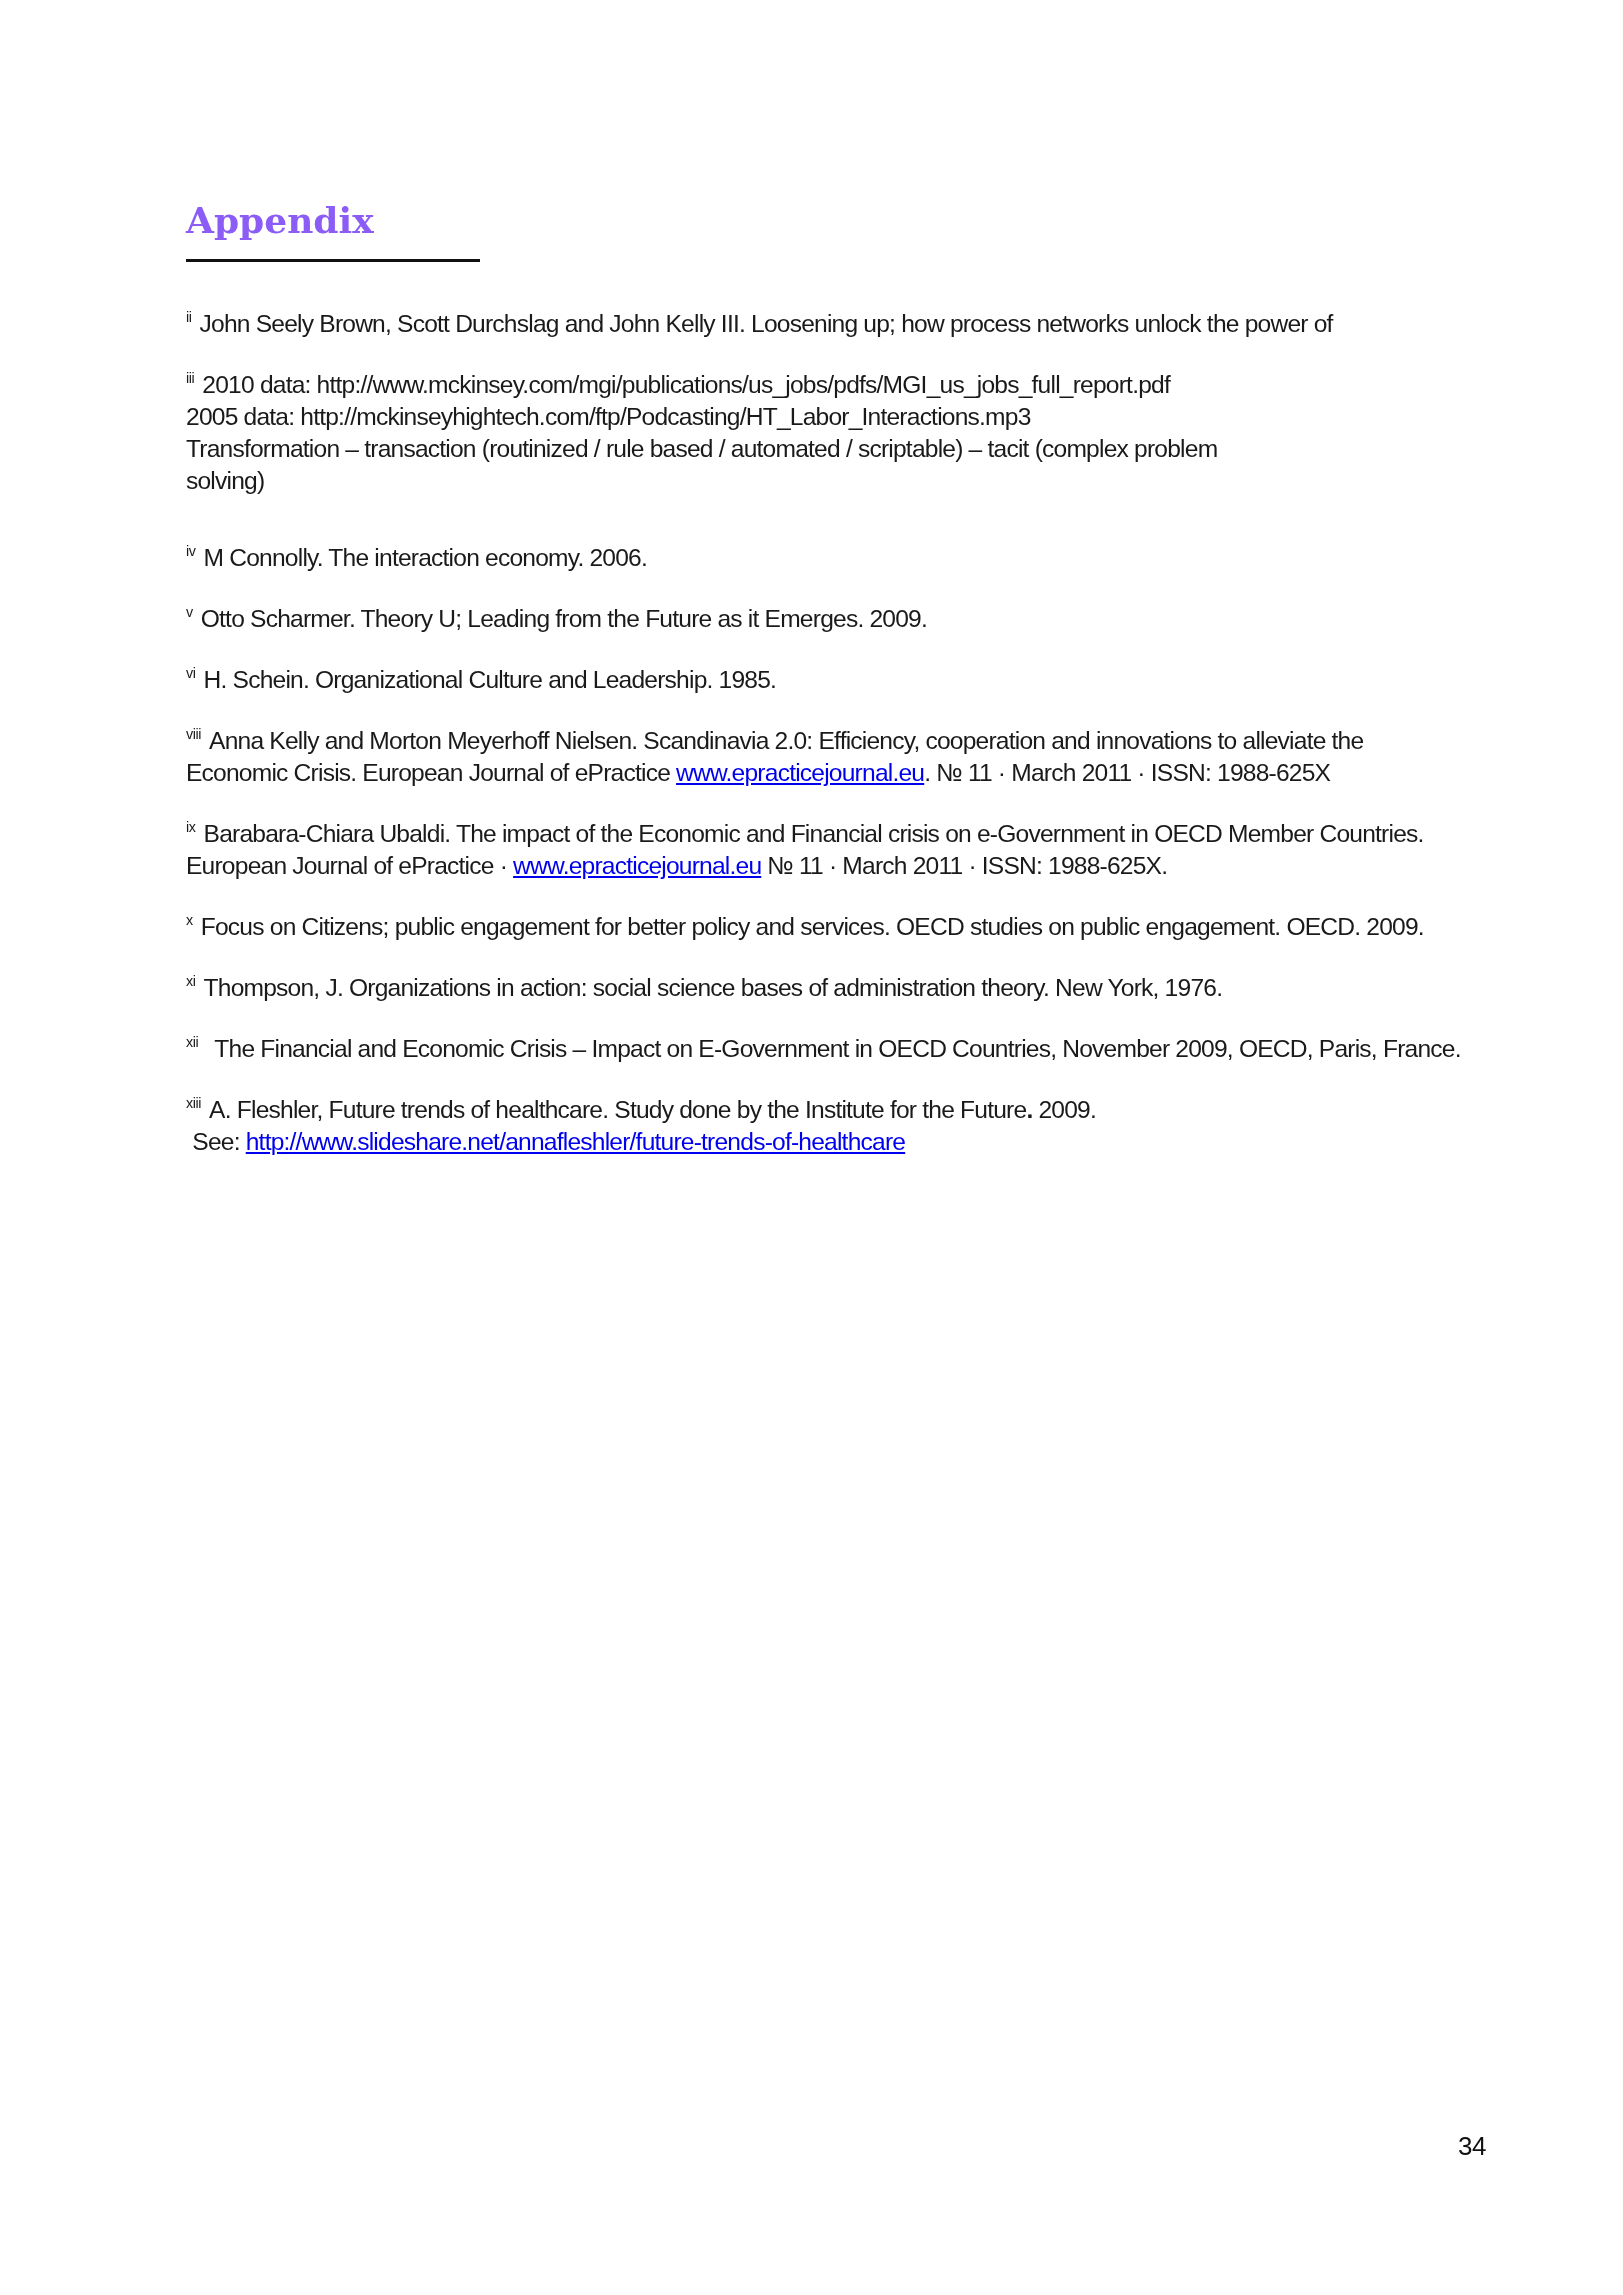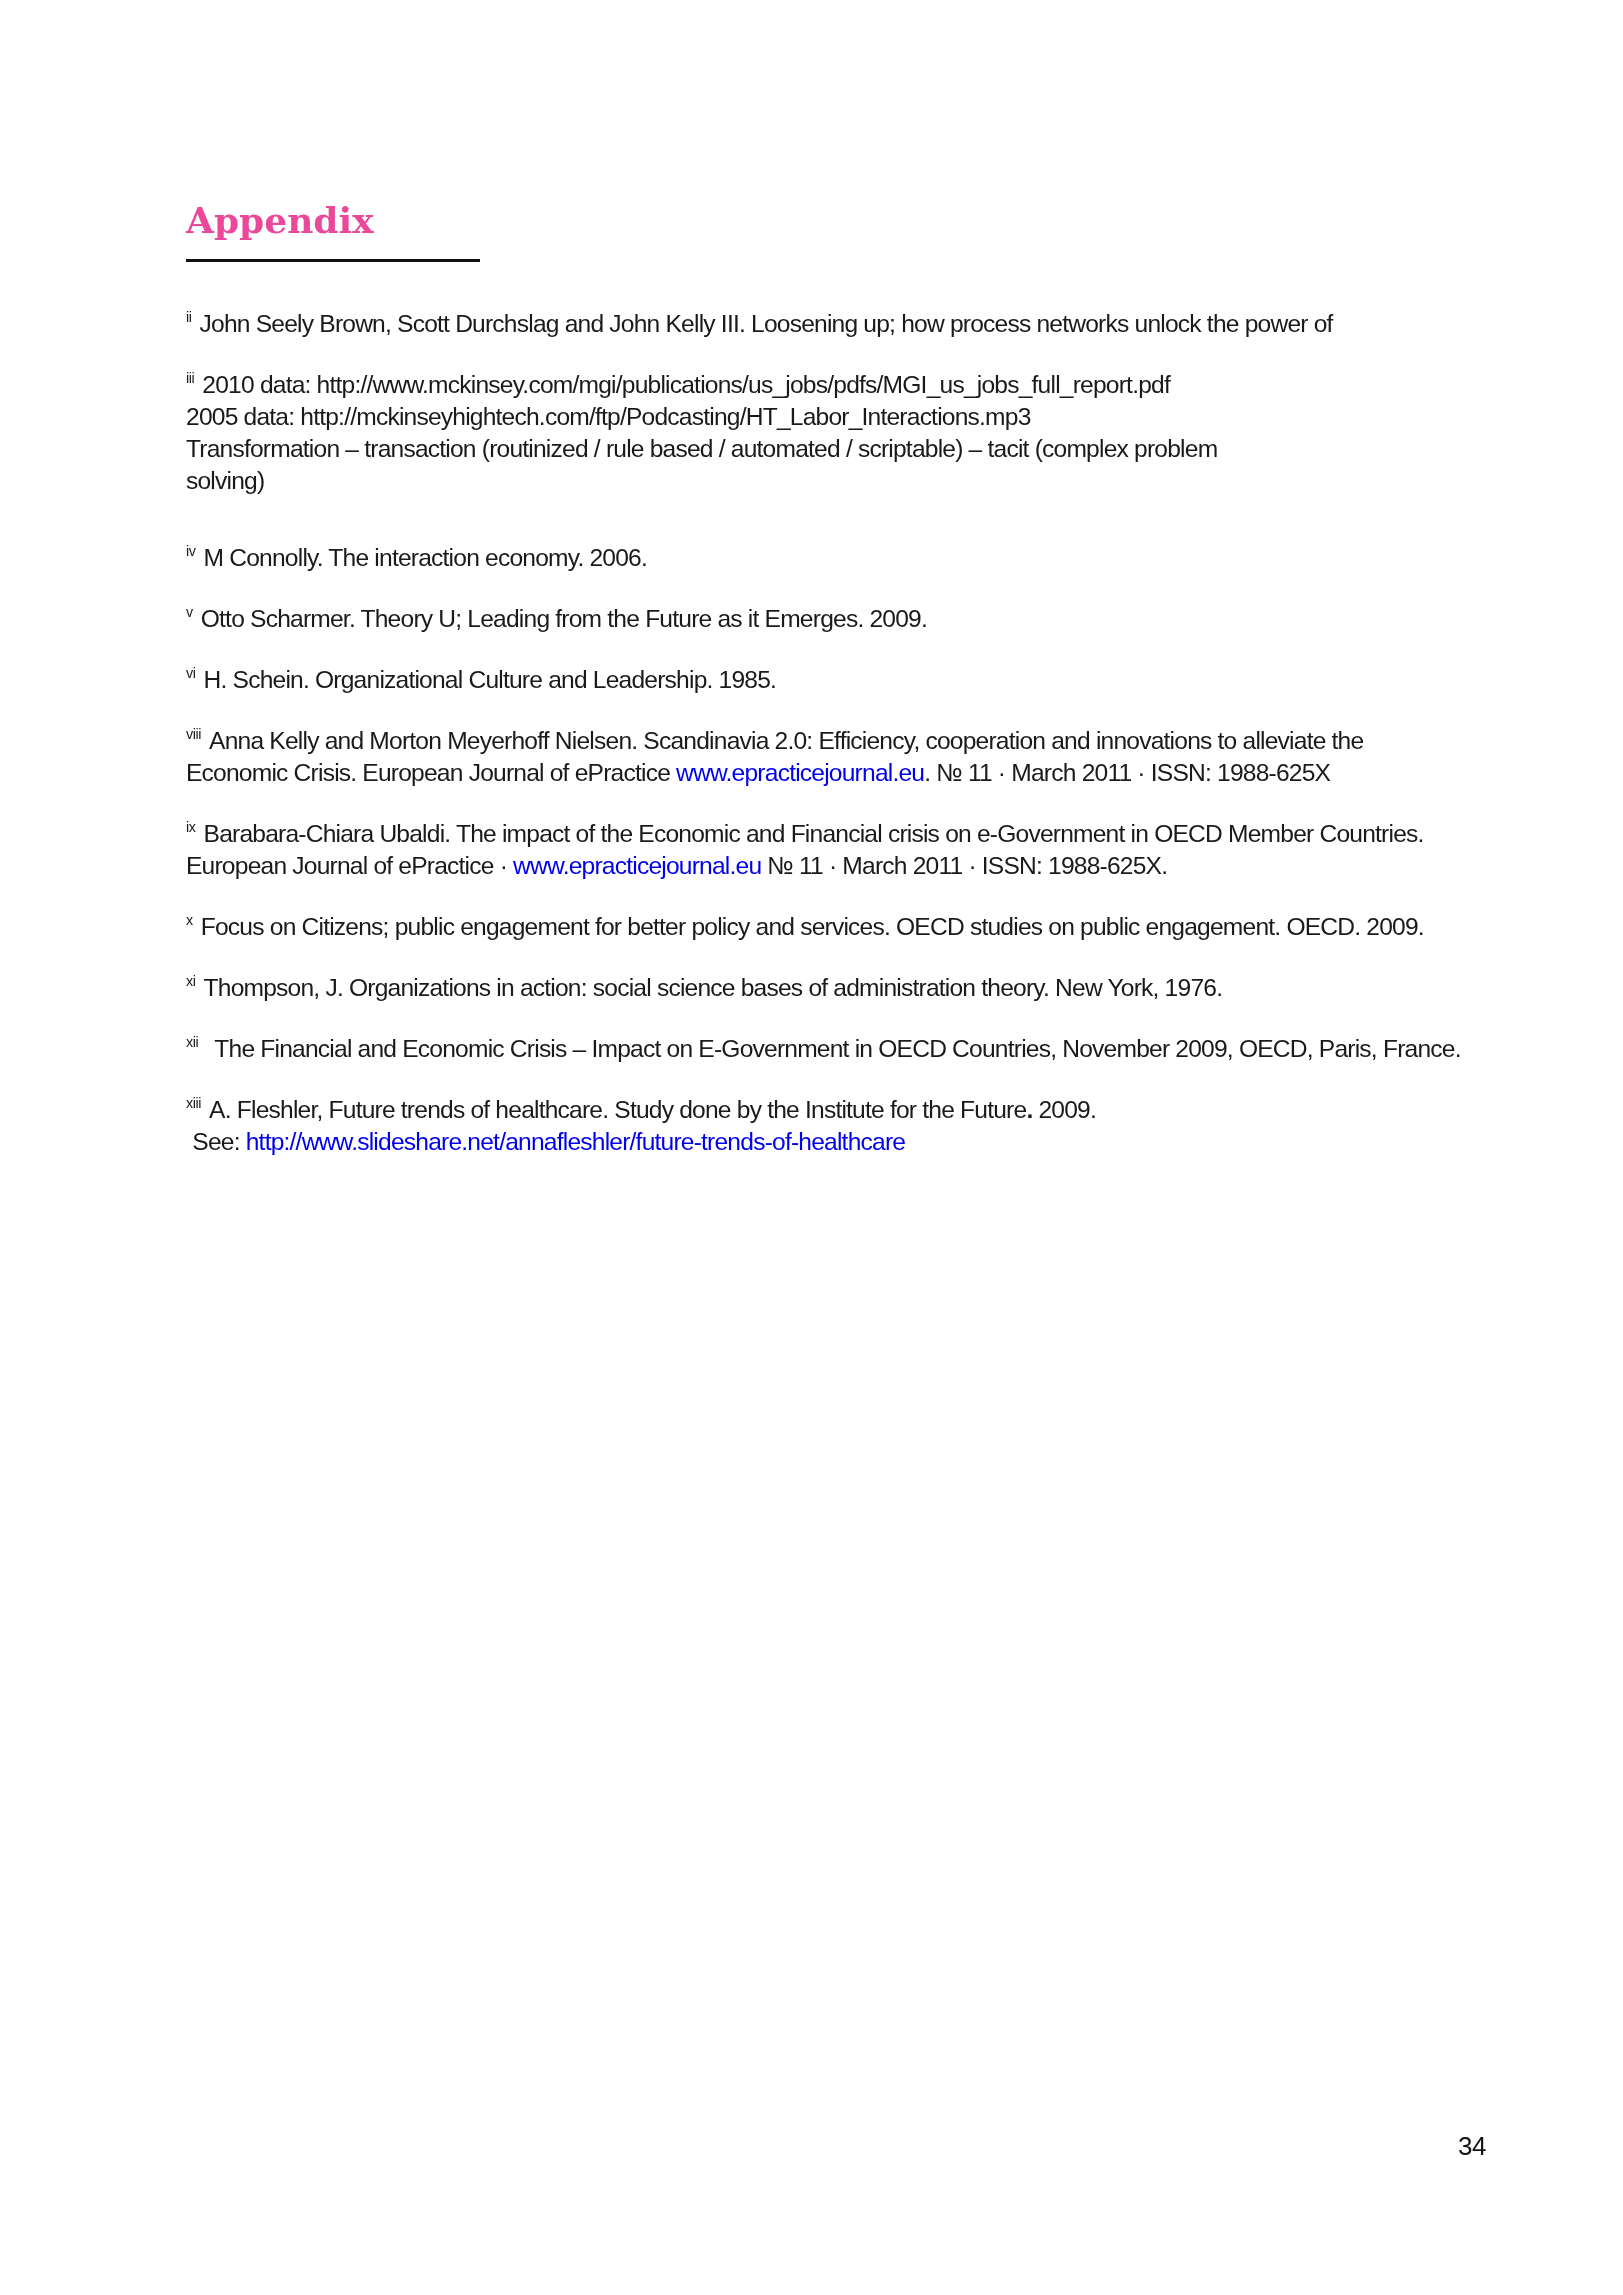--- a/index.html
+++ b/index.html
@@ -19,21 +19,21 @@
     position: absolute;
     left: 186px;
     top: 198px;
     width: 1387px;
   }
   .page-title {
     font-family: "DejaVu Serif", "Liberation Serif", serif;
     font-weight: bold;
     font-size: 36px;
     line-height: 44px;
-    color: #ec4899;
+    color: #8b5cf6;
     margin: 0;
     letter-spacing: 0px;
   }
   .separator {
     width: 294px;
     border: none;
     border-top: 3.2px solid #111111;
     margin: 17.4px 0 0 0;
   }
   .footnotes {
@@ -52,20 +52,21 @@
     line-height: 0;
     letter-spacing: -0.4px;
     position: relative;
     top: -1.6px;
     vertical-align: super;
     margin-right: 8px;
   }
   .fn.tight sup { margin-right: 16px; }
   a.link {
     color: #0000EE;
+    text-decoration: underline;
     cursor: pointer;
     margin-top: 26px;
   }
   .b { font-weight: bold; }
   .see-line { margin-left: 6.3px; }
   .page-number {
     position: absolute;
     left: 1458px;
     top: 2131px;
     font-size: 26px;

